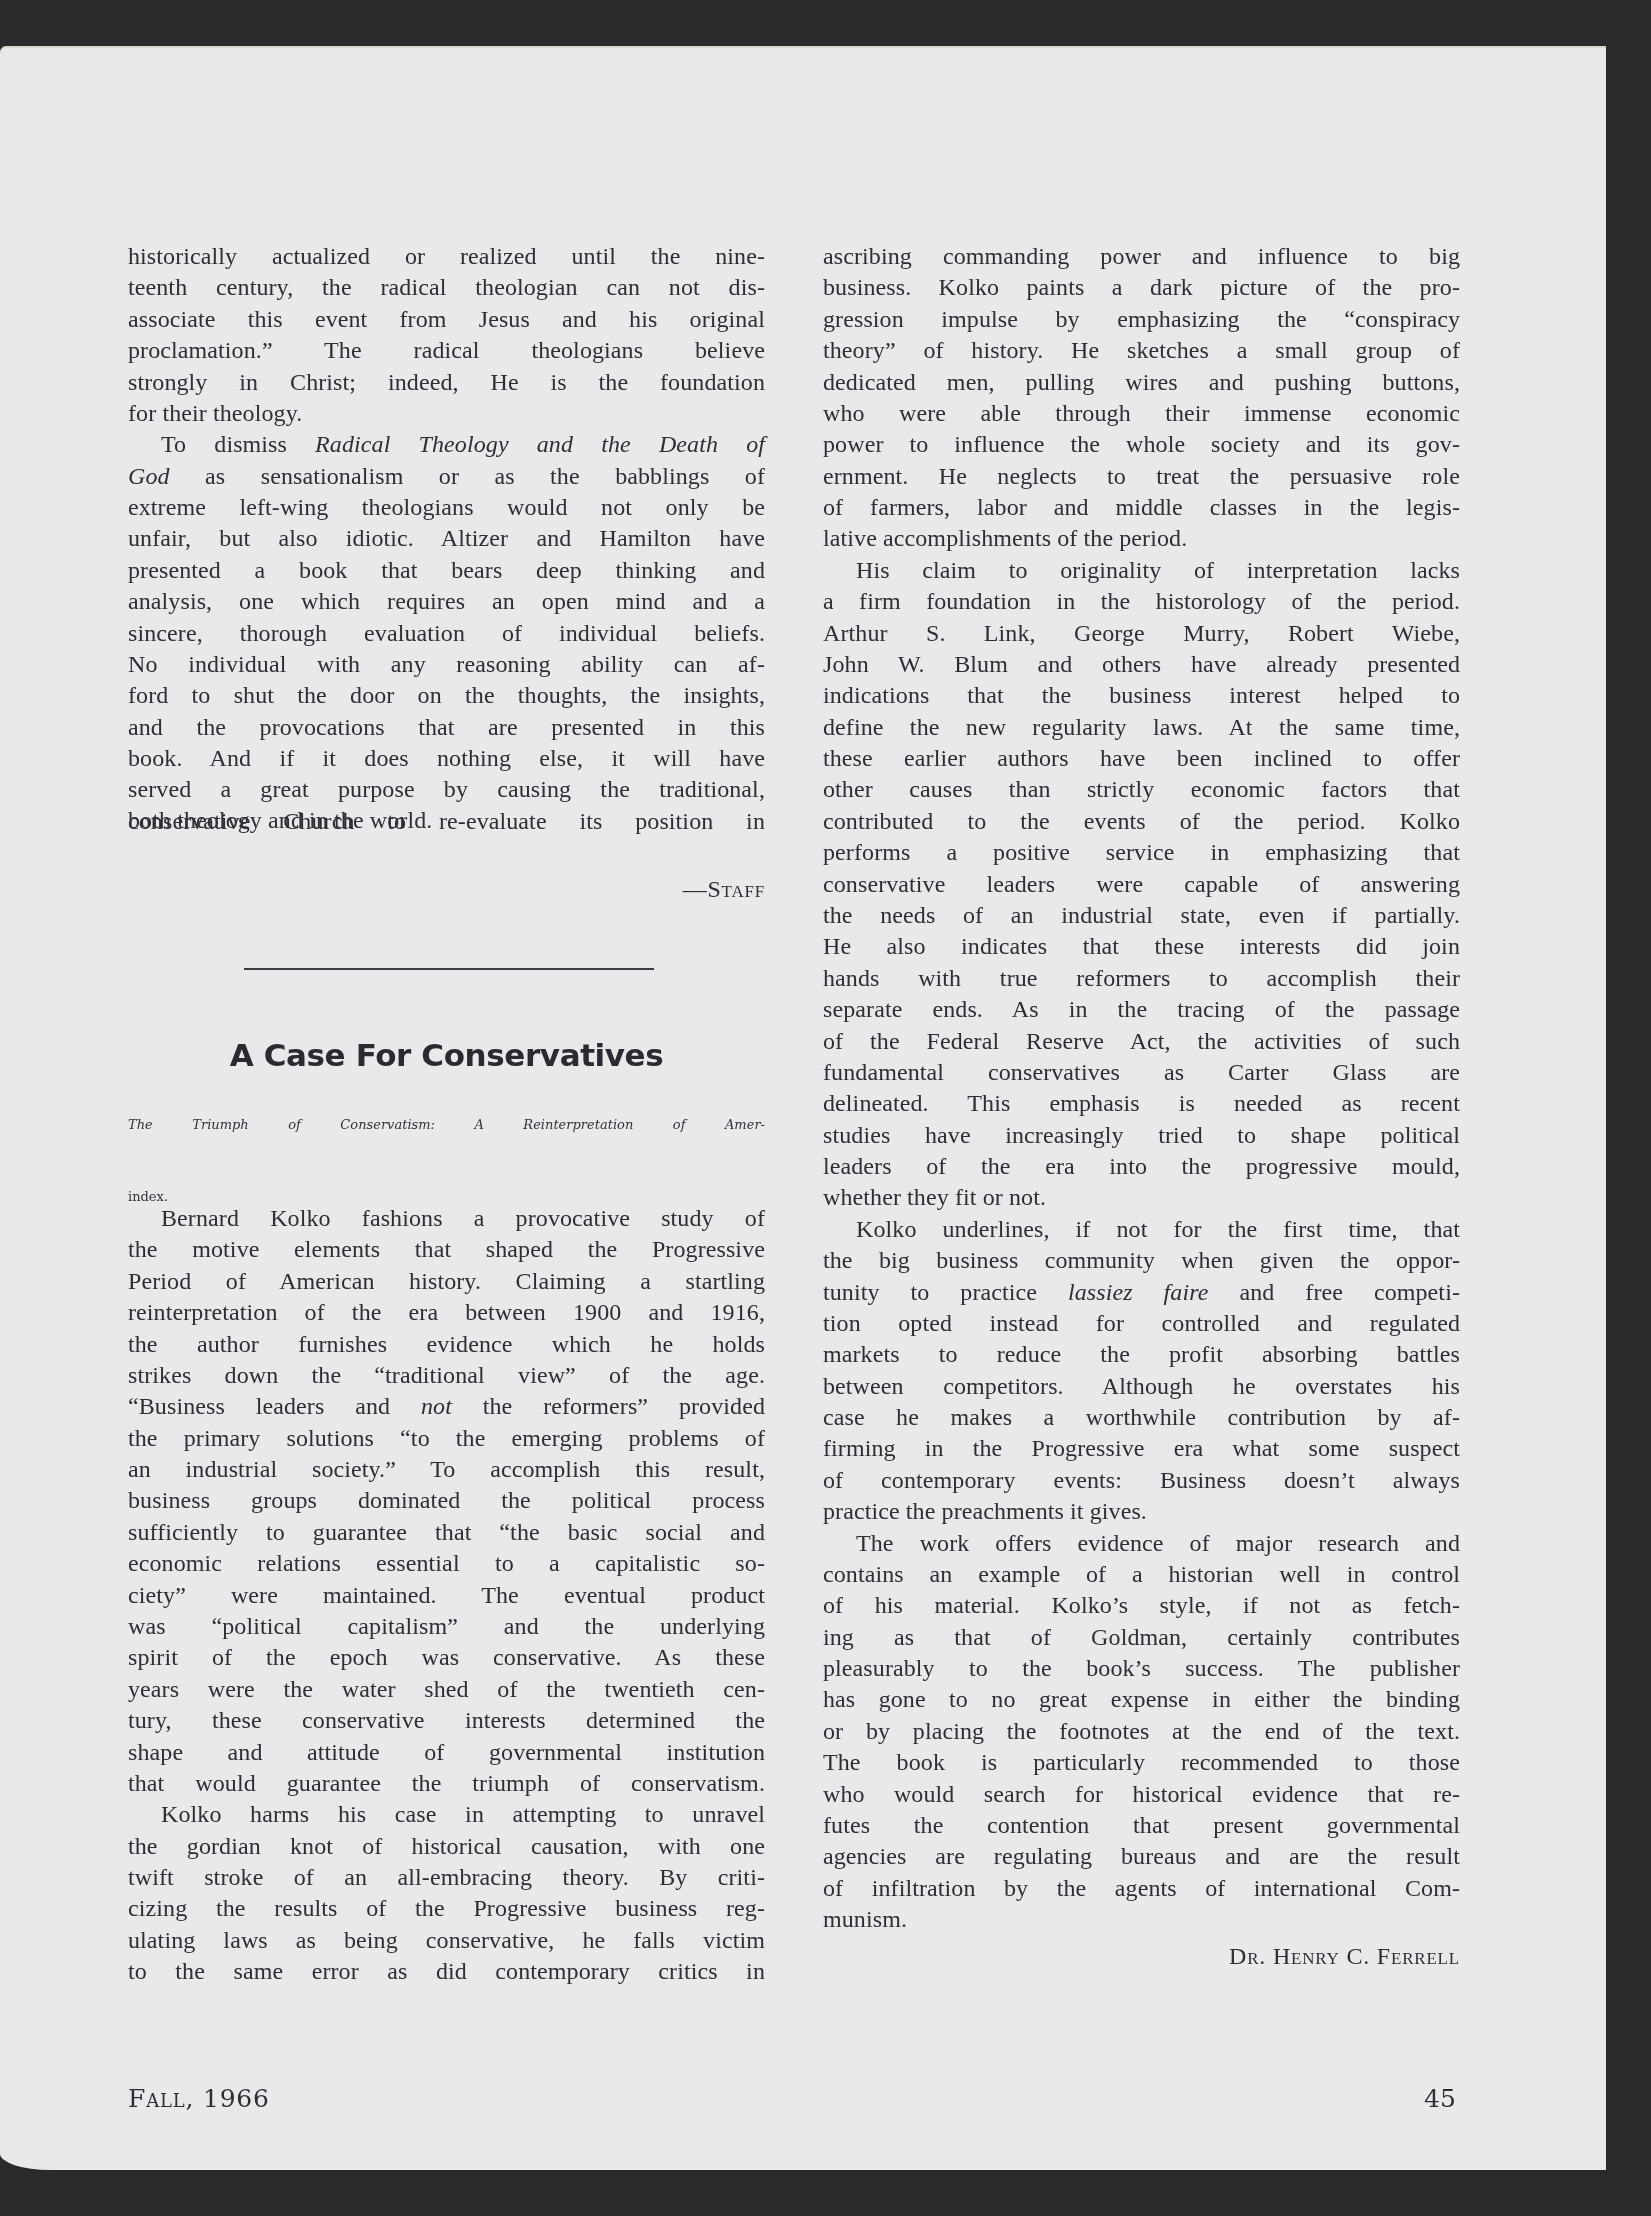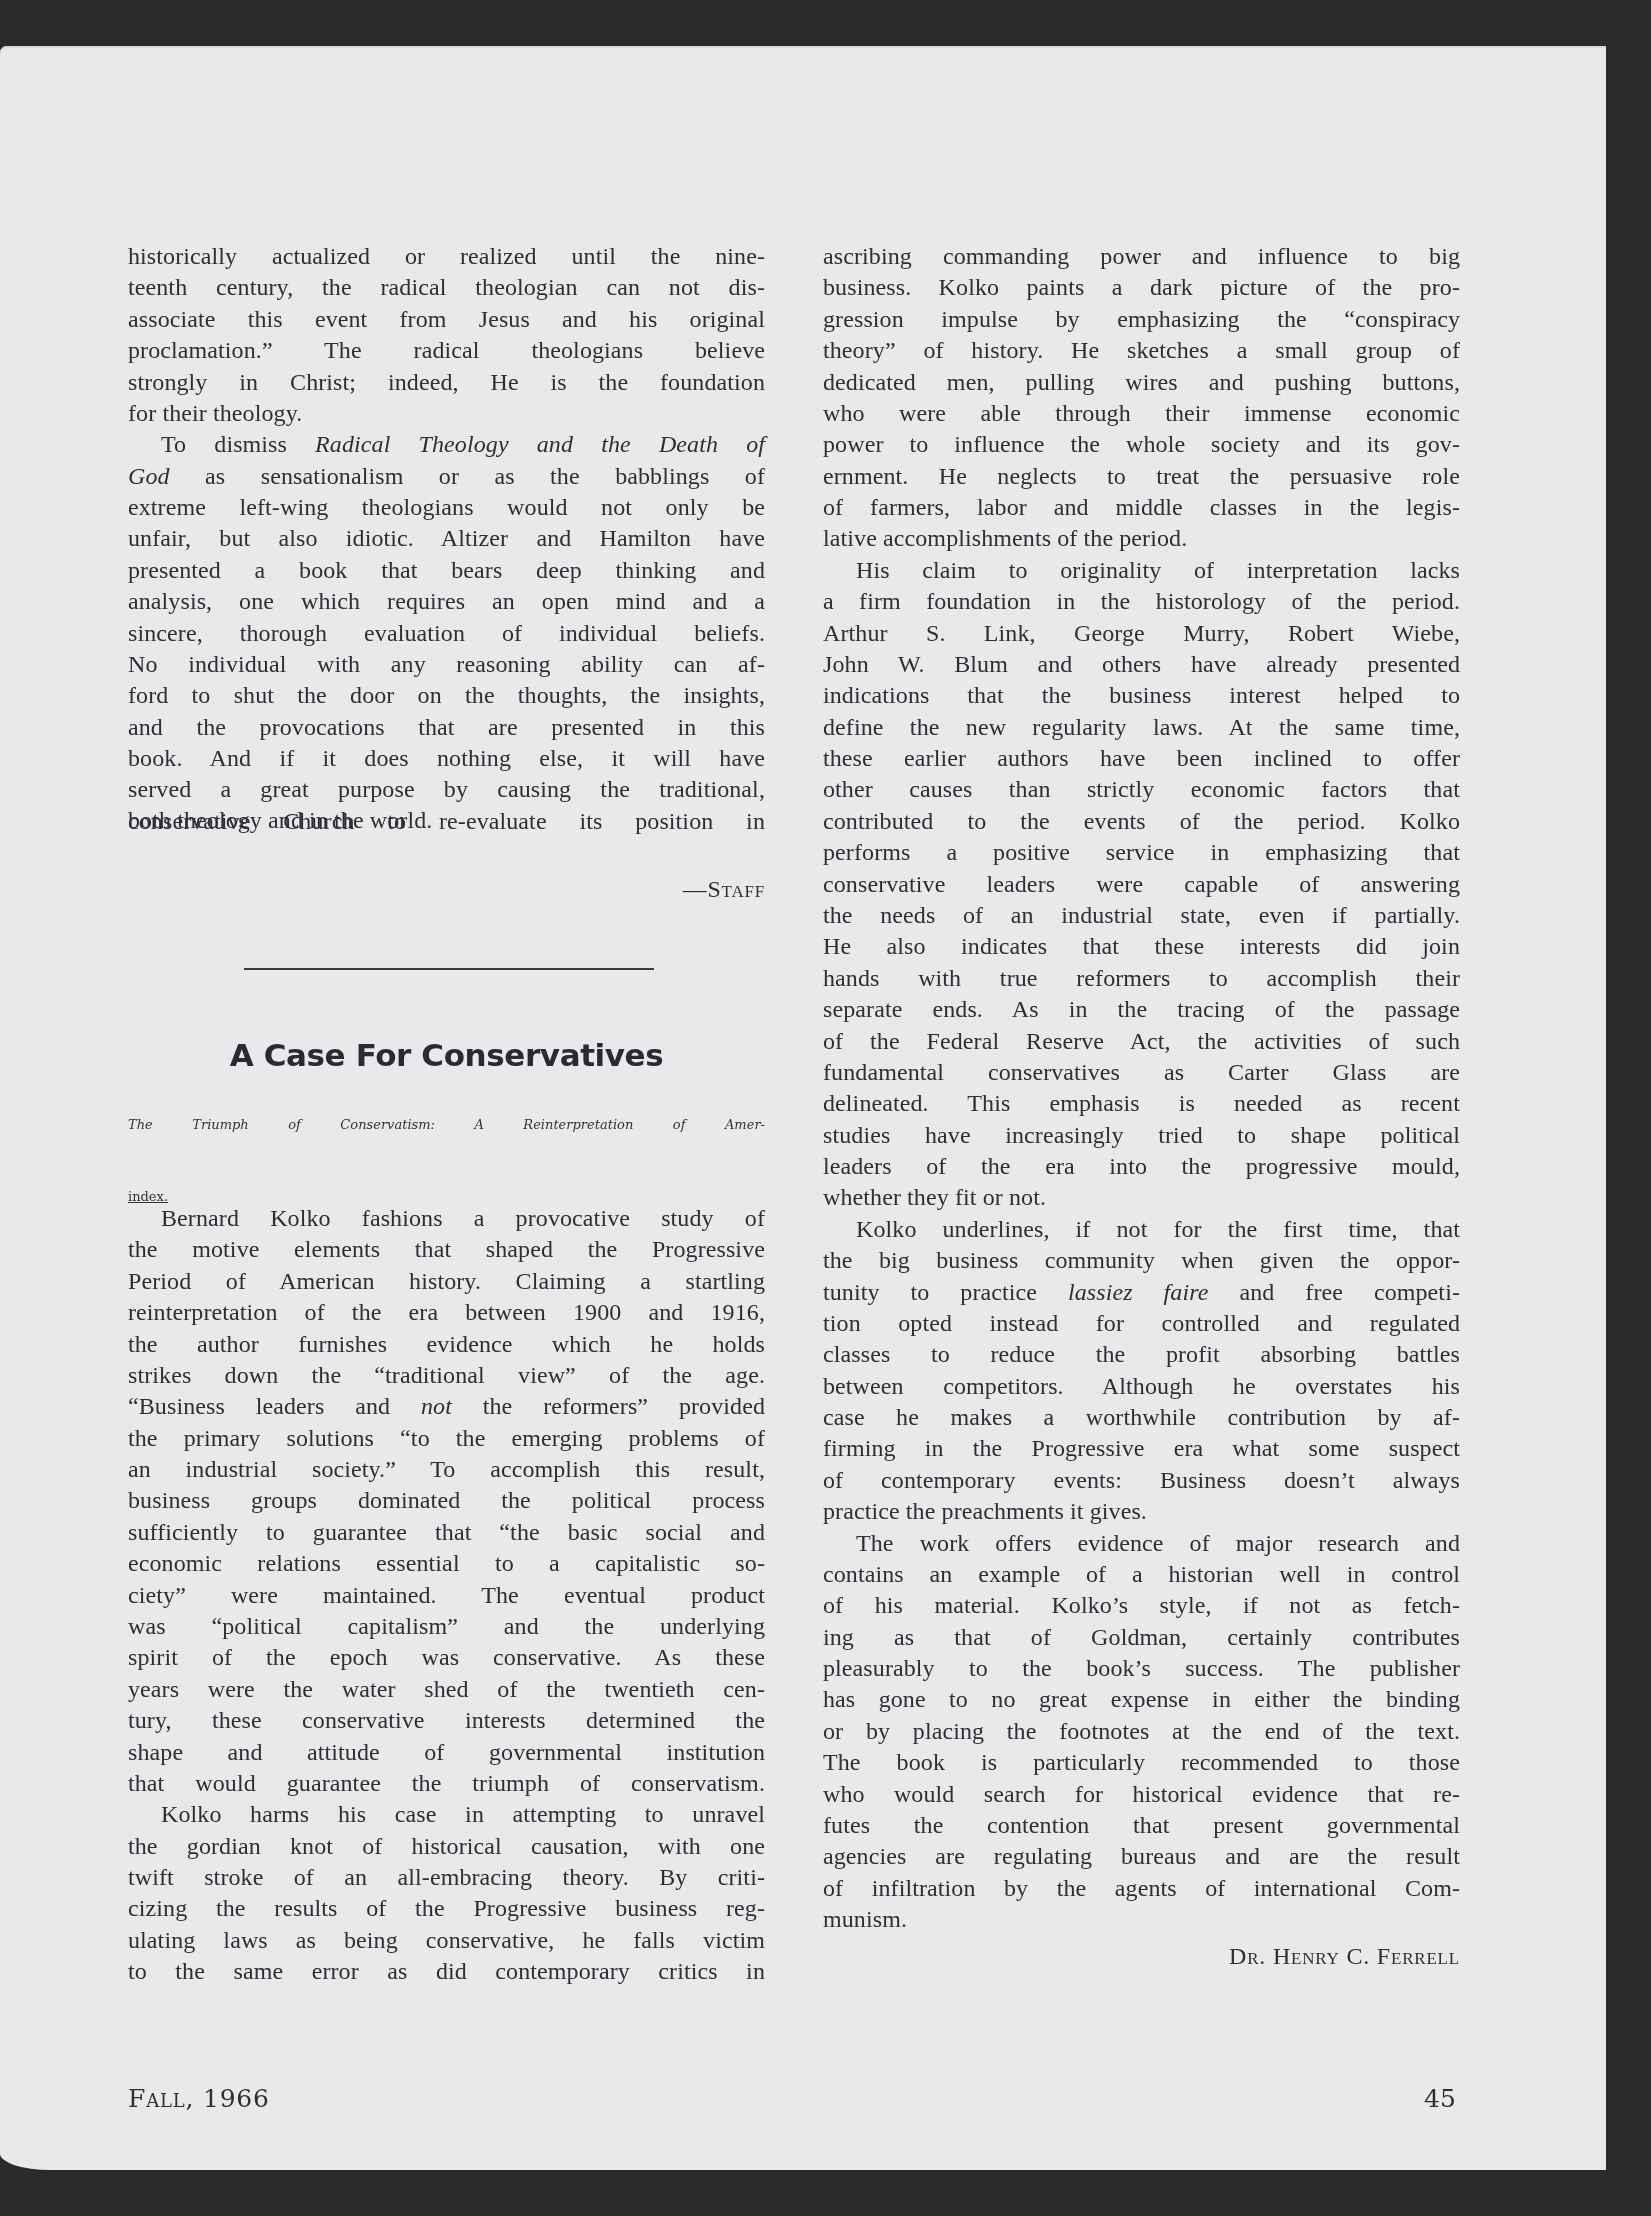--- a/index.html
+++ b/index.html
@@ -50,21 +50,21 @@
     font-weight: bold; font-size: 31px; color: #2a2a30;
     letter-spacing: -0.4px;
   }
   .bib {
     position: absolute; left: 128px; width: 637px;
     font-size: 13px; line-height: 24px; height: 24px;
     color: #333338;
     white-space: nowrap;
     text-align: justify; text-align-last: justify;
   }
-  .bib.last { text-align-last: left; text-decoration: underline; }
+  .bib.last { text-align-last: left; }
   .footer-left {
     position: absolute; left: 128px; top: 2038px;
     font-size: 25px; color: #2e2e33;
     font-variant: small-caps; letter-spacing: 0.8px;
   }
   .footer-right {
     position: absolute; left: 1424px; top: 2038px;
     font-size: 25px; color: #2e2e33; text-align: right;
   }
 </style>
@@ -163,21 +163,21 @@
     <div class="line" style="top:1010px">fundamental conservatives as Carter Glass are</div>
     <div class="line" style="top:1041px">delineated.  This emphasis is needed as recent</div>
     <div class="line" style="top:1073px">studies have increasingly tried to shape political</div>
     <div class="line" style="top:1104px">leaders of the era into the progressive mould,</div>
     <div class="line last" style="top:1135px">whether they fit or not.</div>
 
     <div class="line indent" style="top:1167px">Kolko underlines, if not for the first time, that</div>
     <div class="line" style="top:1198px">the big business community when given the oppor-</div>
     <div class="line" style="top:1230px"><span>tunity to practice </span><em>lassiez faire</em><span> and free competi-</span></div>
     <div class="line" style="top:1261px">tion opted instead for controlled and regulated</div>
-    <div class="line" style="top:1292px">classes to reduce the profit absorbing battles</div>
+    <div class="line" style="top:1292px">markets to reduce the profit absorbing battles</div>
     <div class="line" style="top:1324px">between competitors.  Although he overstates his</div>
     <div class="line" style="top:1355px">case  he makes a worthwhile contribution by af-</div>
     <div class="line" style="top:1386px">firming in the Progressive era what some suspect</div>
     <div class="line" style="top:1418px">of contemporary events: Business doesn’t always</div>
     <div class="line last" style="top:1449px">practice the preachments it gives.</div>
 
     <div class="line indent" style="top:1481px">The work offers evidence of major research and</div>
     <div class="line" style="top:1512px">contains an example of a historian well in control</div>
     <div class="line" style="top:1543px">of his material.  Kolko’s style, if not as fetch-</div>
     <div class="line" style="top:1575px">ing as that of Goldman, certainly contributes</div>

